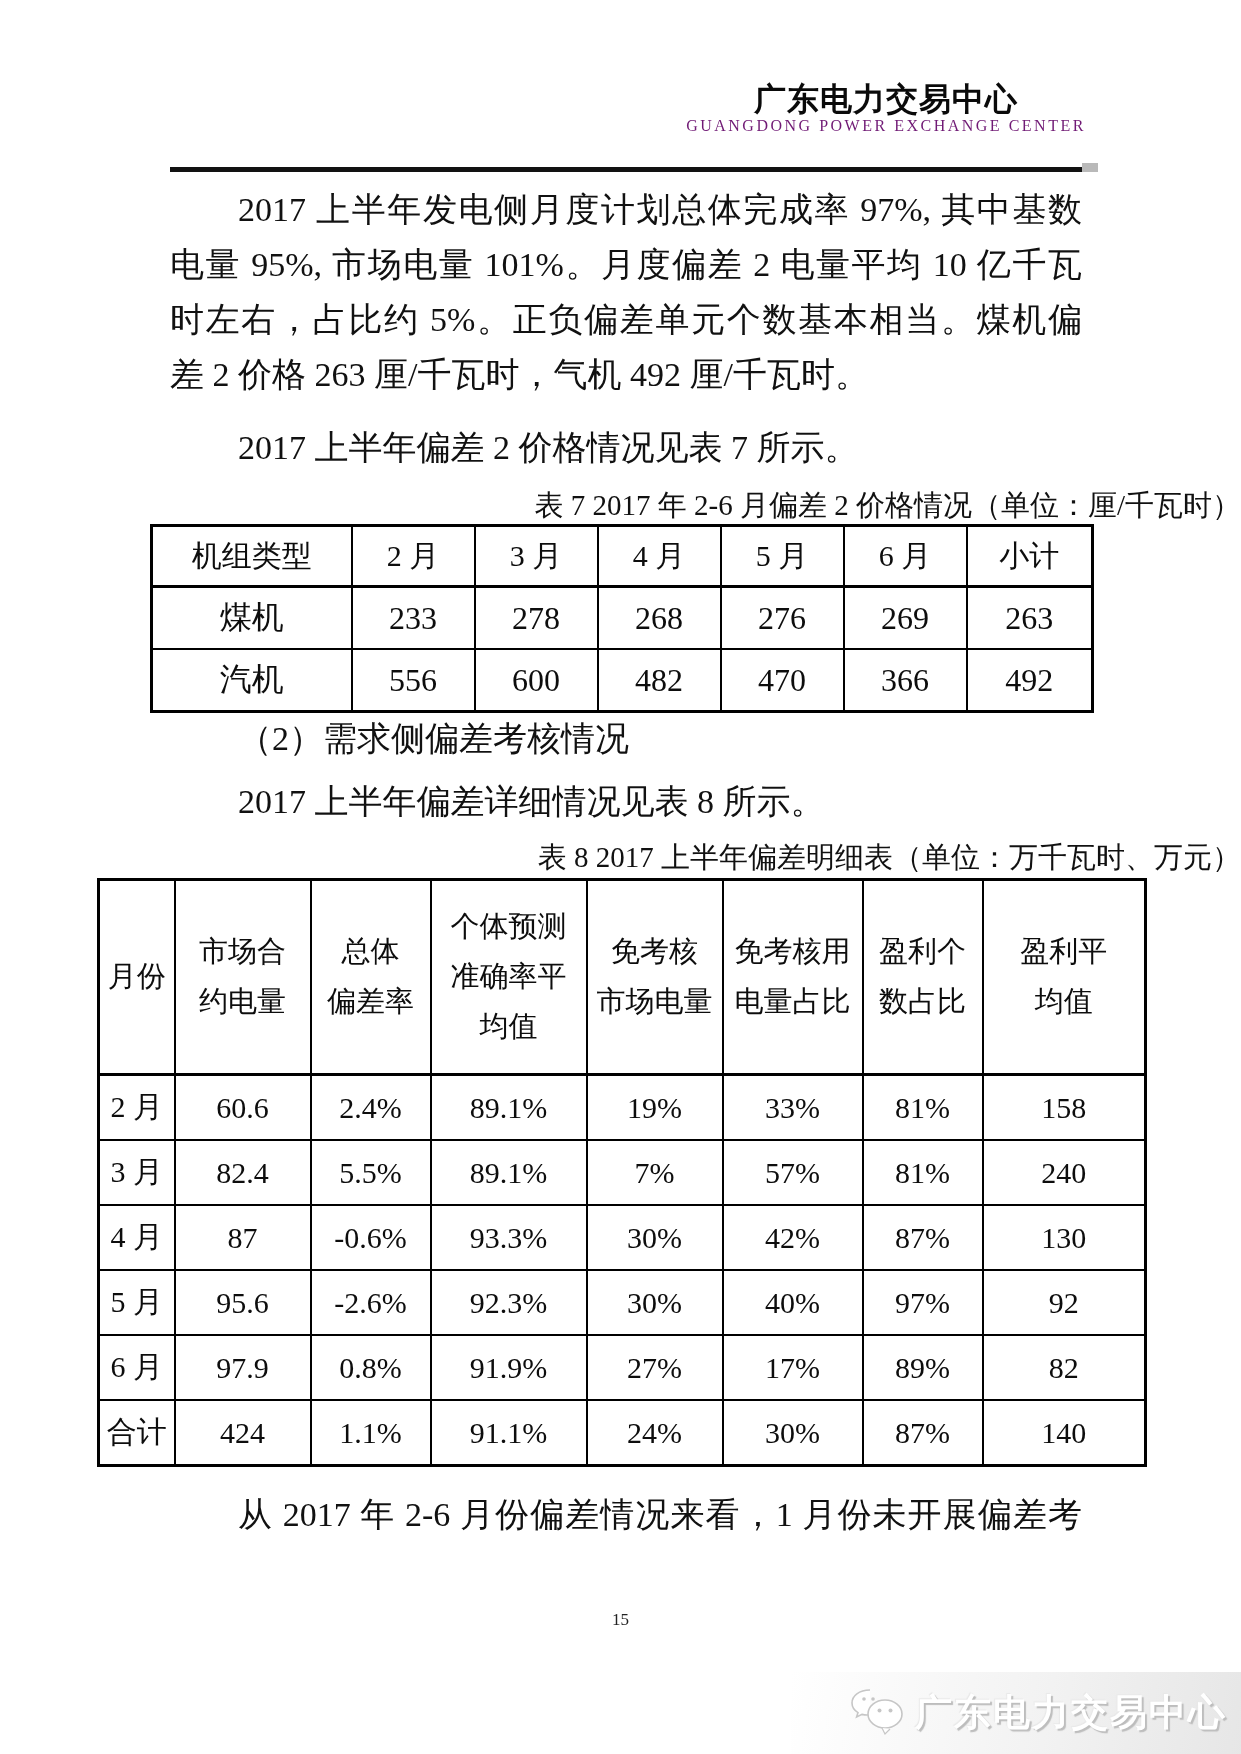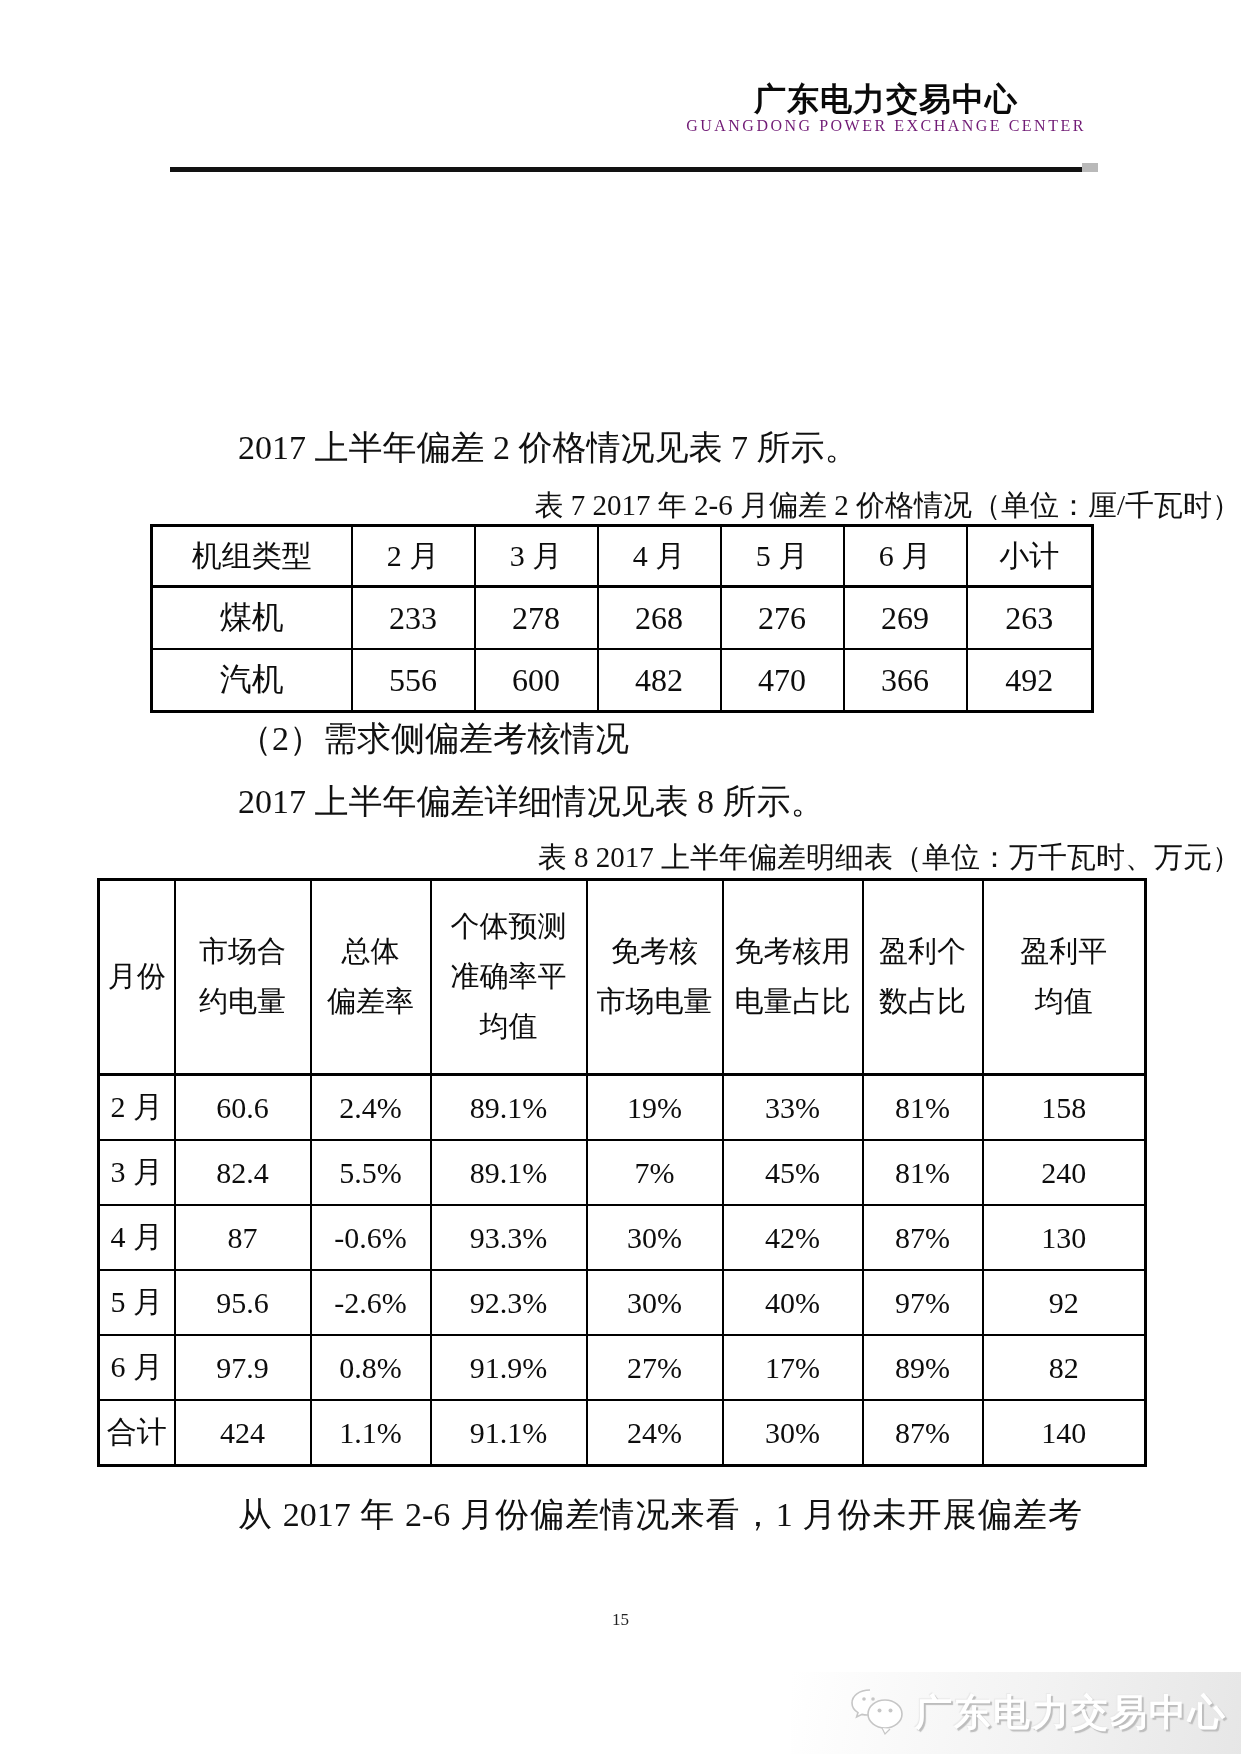--- a/index.html
+++ b/index.html
@@ -63,20 +63,26 @@
 <body>
 
 <div class="page">
 
   <div class="hdr">
     <div class="hdr-title">广东电力交易中心</div>
     <div class="hdr-sub">GUANGDONG  POWER  EXCHANGE  CENTER</div>
   </div>
   <div class="hdr-rule"></div>
 
+  <div class="para p1">
+    <div class="pline full indent">2017 上半年发电侧月度计划总体完成率 97%, 其中基数</div>
+    <div class="pline full">电量 95%, 市场电量 101%。月度偏差 2 电量平均 10 亿千瓦</div>
+    <div class="pline full">时左右，占比约 5%。正负偏差单元个数基本相当。煤机偏</div>
+    <div class="pline">差 2 价格 263 厘/千瓦时，气机 492 厘/千瓦时。</div>
+  </div>
 
   <div class="para p2">
     <div class="pline indent">2017 上半年偏差 2 价格情况见表 7 所示。</div>
   </div>
 
   <div class="tcaption t7cap">表 7 2017 年 2-6 月偏差 2 价格情况（单位：厘/千瓦时）</div>
 
   <table class="t7">
     <colgroup>
       <col style="width:200px">
@@ -169,21 +175,21 @@
           <td>33%</td>
           <td>81%</td>
           <td>158</td>
         </tr>
         <tr>
           <td>3 月</td>
           <td>82.4</td>
           <td>5.5%</td>
           <td>89.1%</td>
           <td>7%</td>
-          <td>45%</td>
+          <td>57%</td>
           <td>81%</td>
           <td>240</td>
         </tr>
         <tr>
           <td>4 月</td>
           <td>87</td>
           <td>-0.6%</td>
           <td>93.3%</td>
           <td>30%</td>
           <td>42%</td>

